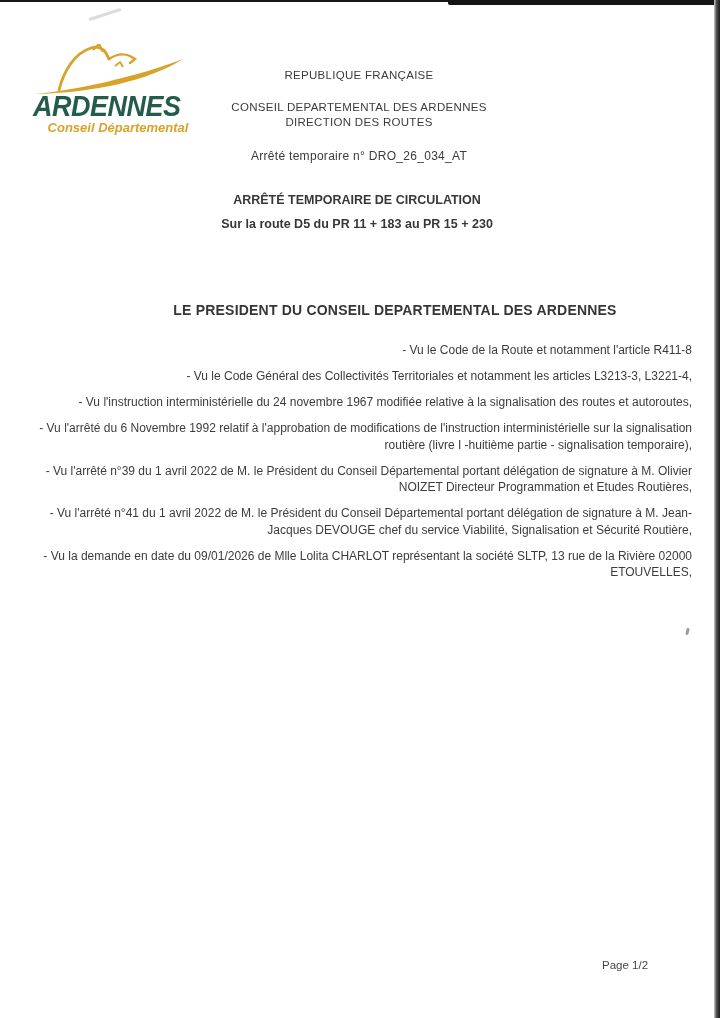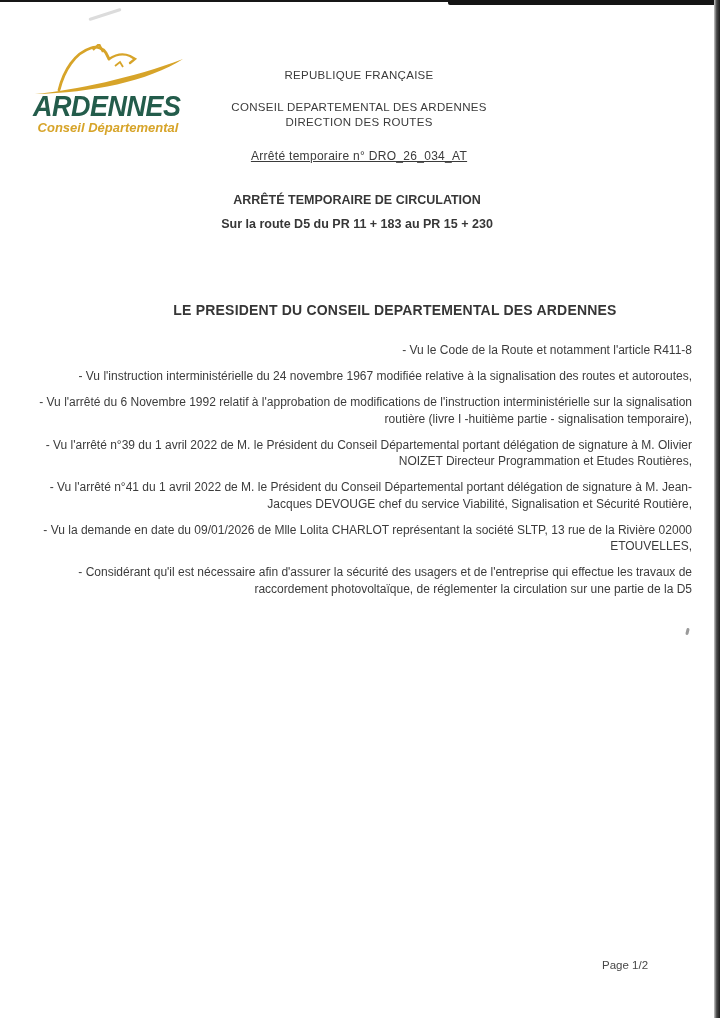--- a/index.html
+++ b/index.html
@@ -27,29 +27,29 @@
   
   .logo { left: 33px; top: 44px; width: 156px; text-align: left; }
   .logo svg { display: block; margin-bottom: -7px; }
   .logo-wordmark {
     font-size: 29px; font-weight: 700; font-style: italic;
     color: #235c4b; letter-spacing: -0.5px; line-height: 30px;
     transform: scaleX(0.93); transform-origin: left center; white-space: nowrap;
   }
   .logo-subtitle {
     font-size: 13px; font-style: italic; font-weight: 600;
-    color: #d7a429; text-align: center; width: 150px; margin-top: -1px;
+    color: #d7a429; text-align: center; width: 150px; margin-top: -1px; margin-left: 10px;
   }
 
   
   .center-line { left: 2px; width: 714px; text-align: center; }
   .hdr { font-size: 11.5px; color: #3b3b3b; letter-spacing: 0.3px; }
   .hdr-republic  { top: 69px; }
   .hdr-dept      { top: 100px; line-height: 15px; }
-  .doc-number    { top: 149px; font-size: 12px; text-decoration: underline; }
+  .doc-number    { top: 149px; font-size: 12px; }
 
   
   .title-block { top: 193px; left: 0; width: 714px; text-align: center; }
   .title-block div { font-size: 12.5px; font-weight: 700; color: #373737; line-height: 14px; margin-bottom: 10px; }
 
   .president-heading {
     top: 302px; left: 0; width: 710px; text-align: center;
     font-size: 14px; font-weight: 700; color: #363636; letter-spacing: 0.2px; padding-left: 40px;
   }
 
@@ -96,21 +96,21 @@
 
 <div class="abs title-block">
   <div>ARRÊTÉ TEMPORAIRE DE CIRCULATION</div>
   <div>Sur la route D5 du PR 11 + 183 au PR 15 + 230</div>
 </div>
 
 <div class="abs president-heading">LE PRESIDENT DU CONSEIL DEPARTEMENTAL DES ARDENNES</div>
 
 <div class="abs body-text">
   <p>- Vu le Code de la Route et notamment l'article R411-8</p>
+  <p>- Vu le Code Général des Collectivités Territoriales et notamment les articles L3213-3, L3221-4,</p>
   <p>- Vu l'instruction interministérielle du 24 novembre 1967 modifiée relative à la signalisation des routes et autoroutes,</p>
   <p>- Vu l'arrêté du 6 Novembre 1992 relatif à l'approbation de modifications de l'instruction interministérielle sur la signalisation routière (livre I -huitième partie - signalisation temporaire),</p>
   <p>- Vu l'arrêté n°39 du 1 avril 2022 de M. le Président du Conseil Départemental portant délégation de signature à M. Olivier NOIZET Directeur Programmation et Etudes Routières,</p>
   <p>- Vu l'arrêté n°41 du 1 avril 2022 de M. le Président du Conseil Départemental portant délégation de signature à M. Jean-Jacques DEVOUGE chef du service Viabilité, Signalisation et Sécurité Routière,</p>
   <p>- Vu la demande en date du 09/01/2026 de Mlle Lolita CHARLOT représentant la société SLTP, 13 rue de la Rivière 02000 ETOUVELLES,</p>
-  <p>- Considérant qu'il est nécessaire afin d'assurer la sécurité des usagers et de l'entreprise qui effectue les travaux de raccordement photovoltaïque, de réglementer la circulation sur une partie de la D5</p>
 </div>
 
 <div class="abs page-footer">Page 1/2</div>
 
 </body></html>

